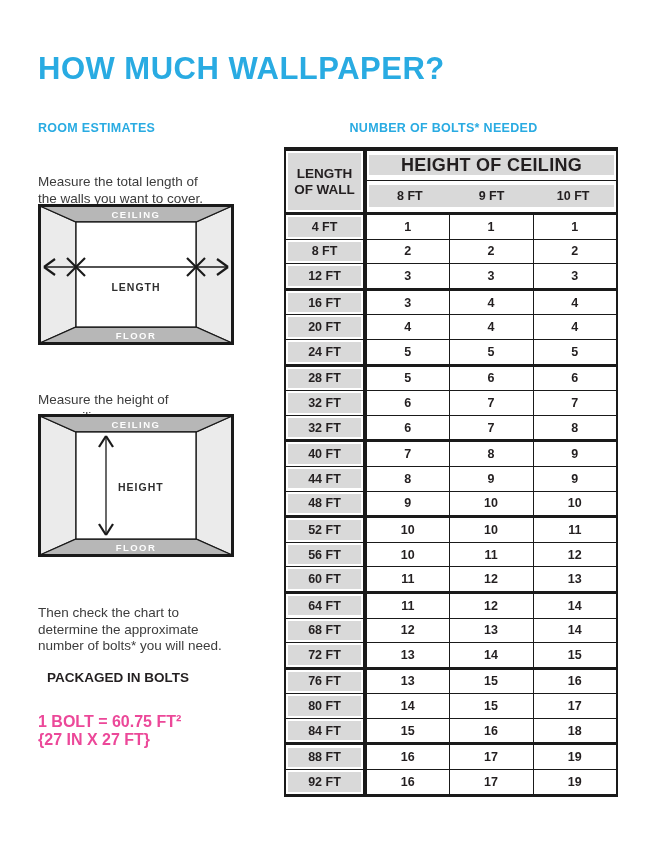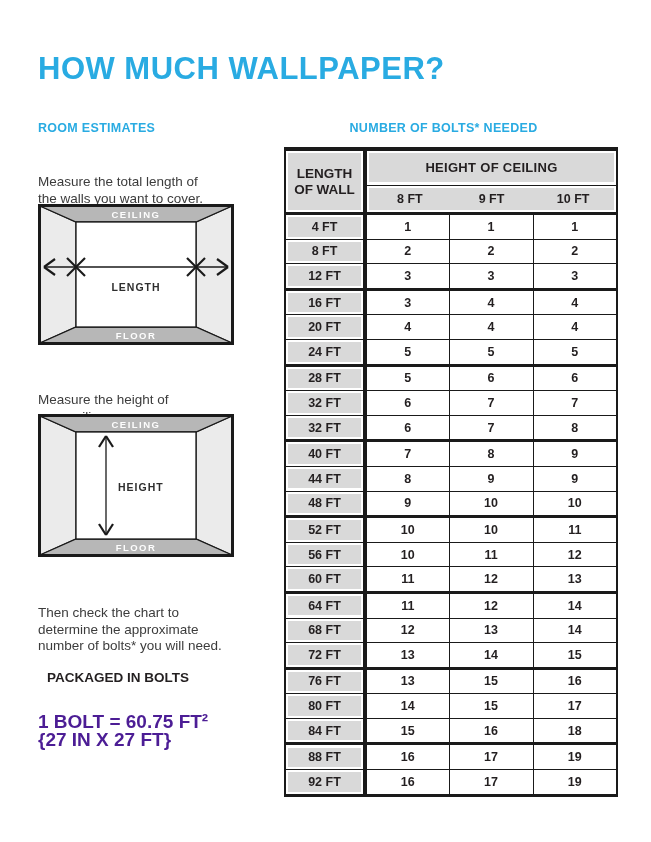--- a/index.html
+++ b/index.html
@@ -28,21 +28,21 @@
   
   .body-text {
     font-size: 13.5px; line-height: 16.5px;
     color: #3c3c3c; white-space: pre-line; margin-top: 28px;
   }
   .bold-note {
     font-size: 13.5px; line-height: 17px;
     font-weight: bold; color: #231f20;
   }
   .bold-note .indent { padding-left: 9px; }
-  .bolt-info { font-size: 19px; line-height: 18px; font-weight: bold; color: #4c1d95; }
+  .bolt-info { font-size: 16px; line-height: 18px; font-weight: bold; color: #ec4899; }
 
   
   .table-heading {
     left: 277px; top: 121px; width: 333px;
     text-align: center;
   }
   table.bolts {
     position: absolute; left: 284px; top: 147px;
     width: 333px; border-collapse: collapse; table-layout: fixed;
     border: 2px solid #1a1a1a;
@@ -56,21 +56,21 @@
   .label-col { border-right: 4px solid #1a1a1a; }
   .inset {
     margin: 2px; background: #d9d9d9;
     display: flex; align-items: center; justify-content: center;
     font-weight: bold; color: #231f20;
   }
   .head-label .inset {
     height: 57px; font-size: 13.5px; line-height: 15.5px;
     white-space: pre-line; text-align: center;
   }
-  .group-head .inset { height: 29px; font-size: 13px; letter-spacing: 0.3px; }
+  .group-head .inset { height: 20px; font-size: 18px; letter-spacing: 0.3px; }
   .group-head { border-bottom: 1.5px solid #1a1a1a; }
   .sub-head .inset { height: 22px; font-size: 12.5px; }
   .sub-head .inset span { flex: 1; text-align: center; }
 
   tbody tr.data-row { border-top: 1.5px solid #1a1a1a; }
   tbody tr.group-start { border-top: 3px solid #1a1a1a; }
   td.label-cell { height: 23.6px; }
   td.label-cell .inset { height: 19.5px; font-size: 12.5px; }
   td.val-cell {
     border-left: 1.5px solid #1a1a1a;

